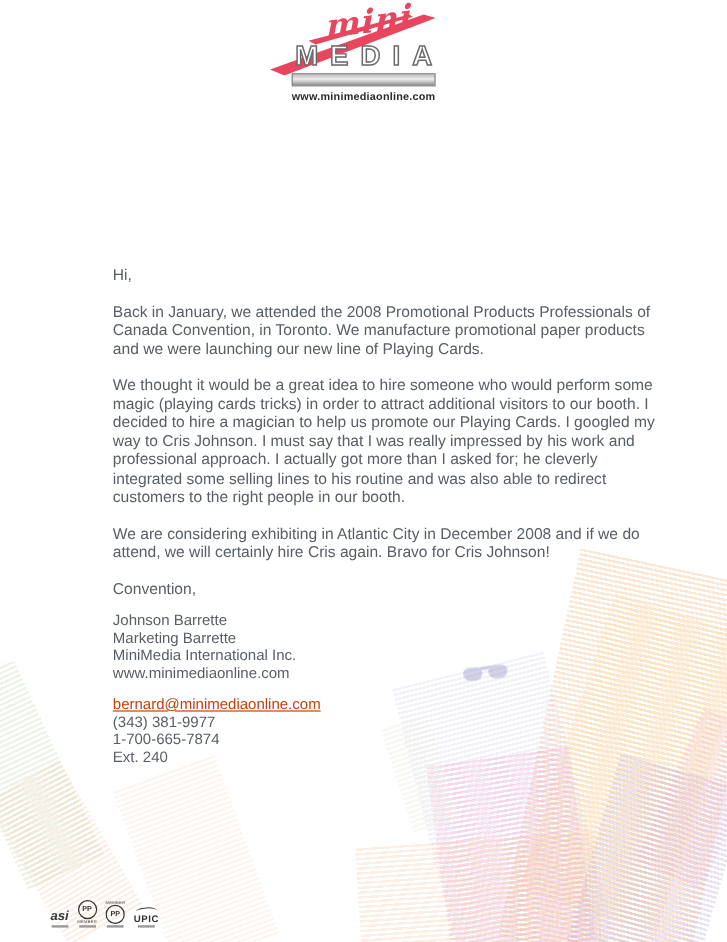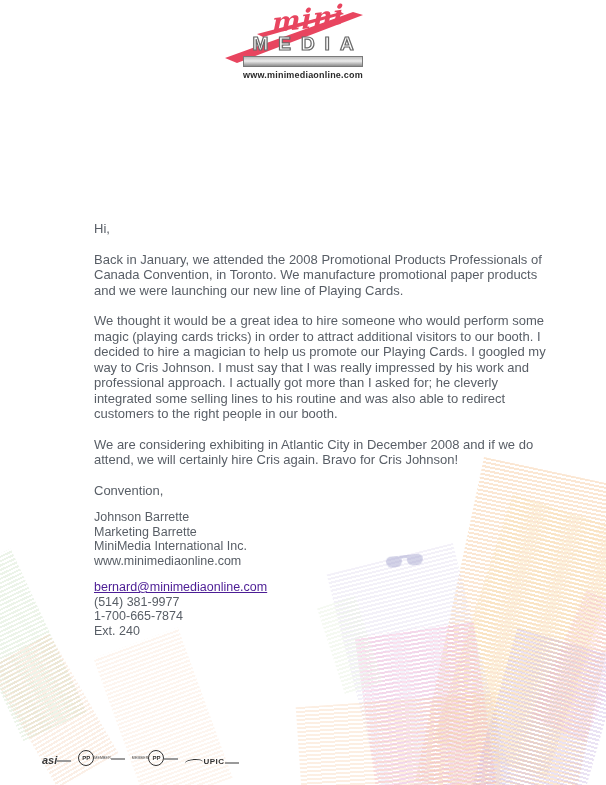--- a/index.html
+++ b/index.html
@@ -33,45 +33,45 @@
   .logo{position:absolute; left:50%; top:6px; transform:translateX(-50%); width:160px; text-align:center;}
   .logo-swoosh{position:absolute; left:0; top:0; z-index:1;}
   .logo-script{
     position:relative; z-index:3; display:inline-block;
     font-family:"DejaVu Serif", serif; font-style:italic; font-weight:bold;
     font-size:27px; line-height:26px; color:#e8455f;
     transform:rotate(-7deg) skewX(-8deg); letter-spacing:1px; margin-left:10px;
   }
   .logo-wordmark{
     position:relative; z-index:2; margin-top:1px;
-    font-size:19px; font-weight:bold; letter-spacing:10px; text-indent:10px;
+    font-size:23px; font-weight:bold; letter-spacing:10px; text-indent:10px;
     color:#ffffff; -webkit-text-stroke:1.2px #6a6a6a;
     text-shadow:0 0 1px #777;
   }
   .logo-bar{
     position:relative; z-index:2; margin:1px auto 0; width:118px; height:9px;
     border:1px solid #7a7a7a;
     background:linear-gradient(#bdbdbd, #ececec 45%, #8f8f8f);
   }
   .logo-site{margin-top:3px; font-size:9px; font-weight:bold; color:#2a2a2a; letter-spacing:.2px;}
 
   
   .letter{
     position:absolute; left:94px; top:221px; width:458px;
     font-size:13px; line-height:15.5px; color:#585e66;
   }
   .letter p{margin:0 0 15px 0;}
   .letter p.closing{margin-bottom:12px;}
   .sig-block{font-size:12.5px; line-height:14.5px; margin-bottom:12px;}
   .contact-block{font-size:12.5px; line-height:14.5px;}
-  .email-link{color:#4c1d95; text-decoration:underline;}
+  .email-link{color:#c2410c; text-decoration:underline;}
 
   
   .memberships{position:absolute; left:42px; top:750px; display:flex; align-items:flex-end; gap:7px;}
-  .member{display:flex; flex-direction:row; align-items:center;}
+  .member{display:flex; flex-direction:column; align-items:center;}
   .micro{font-size:3.5px; line-height:4px; color:#444; letter-spacing:.2px; text-align:center;}
   .cap-bar{width:14px; height:2px; background:#9a9a9a; margin-top:1px;}
   .asi-main{
     font-weight:900; font-style:italic; font-size:11px; line-height:11px; color:#3a3a3a;
     background:repeating-linear-gradient(180deg, transparent 0 2px, #ffffff 2px 3px);
   }
   .seal{
     width:14px; height:14px; border:1.6px solid #333; border-radius:50%;
     display:flex; align-items:center; justify-content:center;
     font-size:6px; font-weight:bold; color:#333; line-height:6px;
@@ -123,21 +123,21 @@
 
     <div class="sig-block">
       <div>Johnson Barrette</div>
       <div>Marketing Barrette</div>
       <div>MiniMedia International Inc.</div>
       <div>www.minimediaonline.com</div>
     </div>
 
     <div class="contact-block">
       <div><a href="#" class="email-link">bernard@minimediaonline.com</a></div>
-      <div>(514) 381-9977</div>
+      <div>(343) 381-9977</div>
       <div>1-700-665-7874</div>
       <div>Ext. 240</div>
     </div>
   </div>
 
   <div class="memberships">
     <div class="member">
       <div class="asi-main">asi</div>
       <div class="cap-bar"></div>
     </div>

